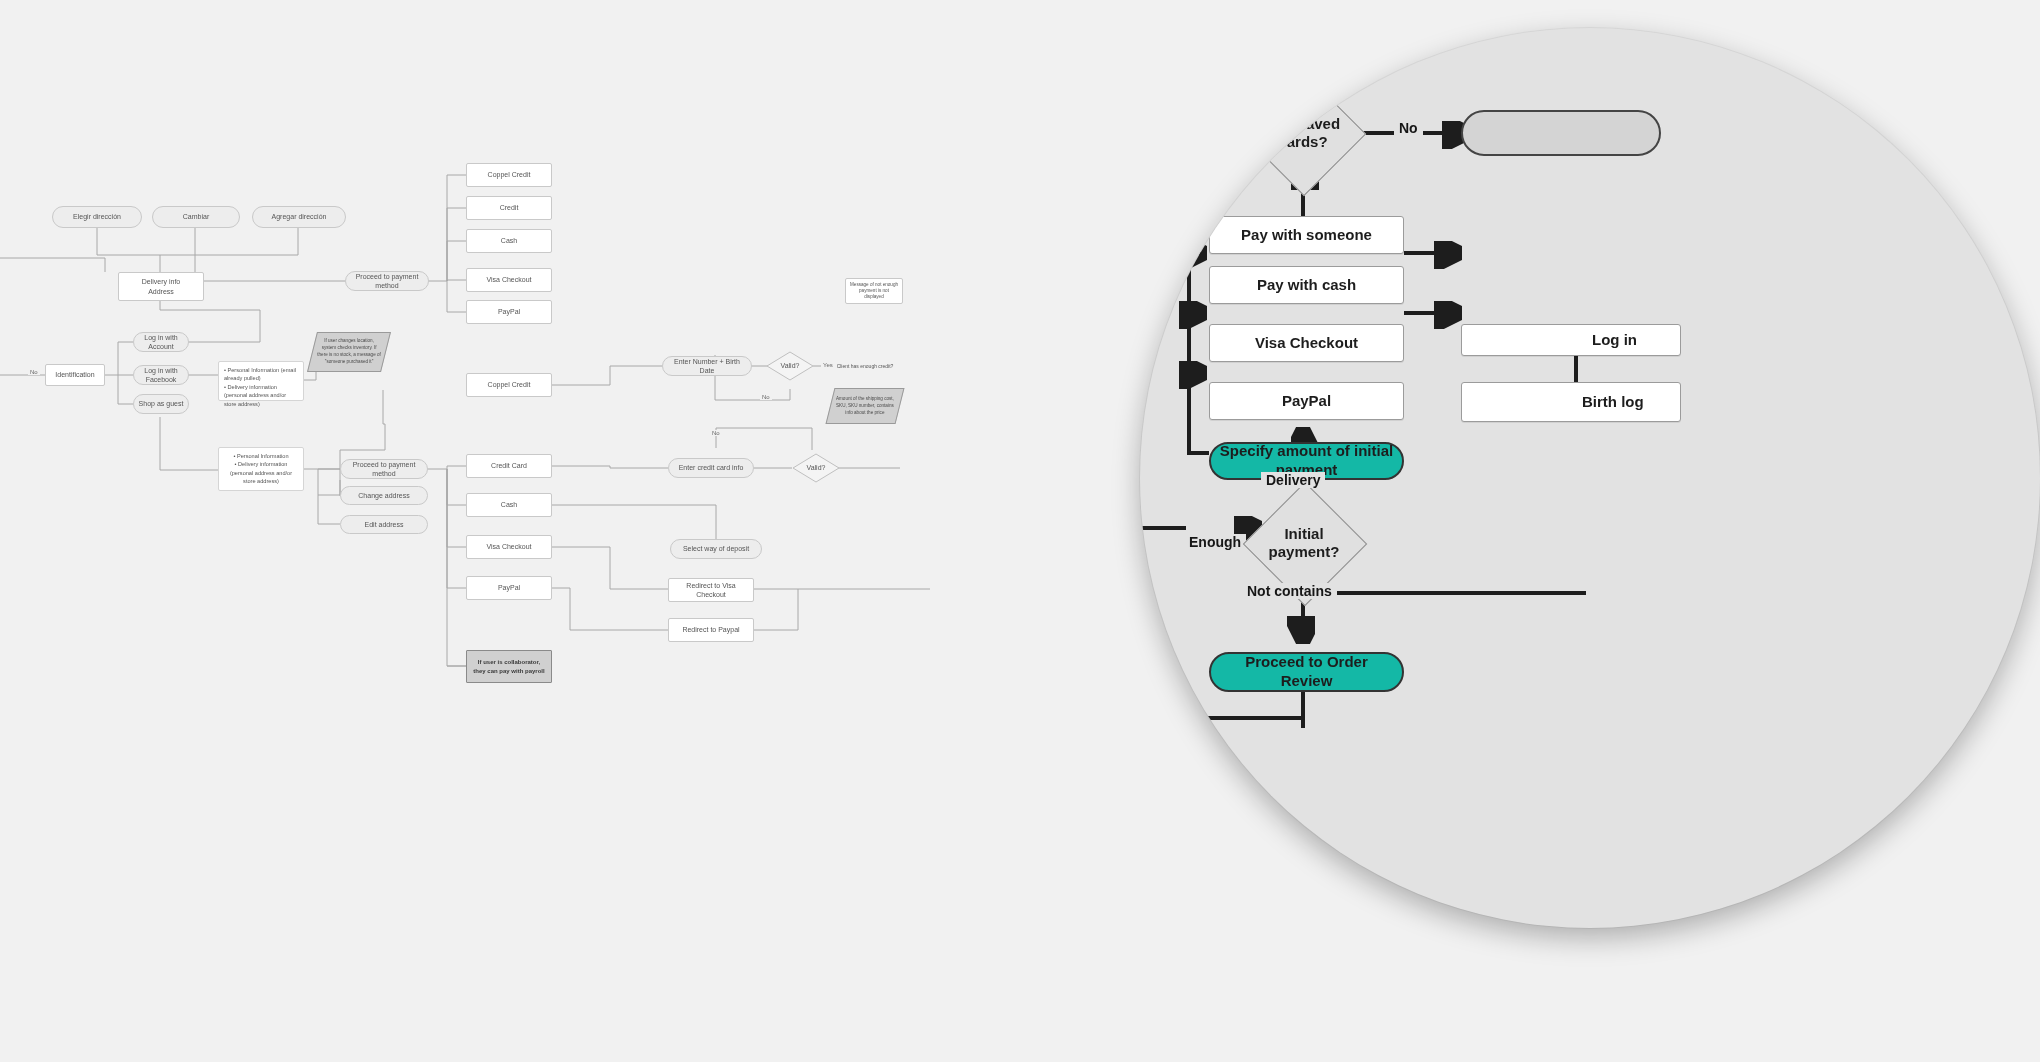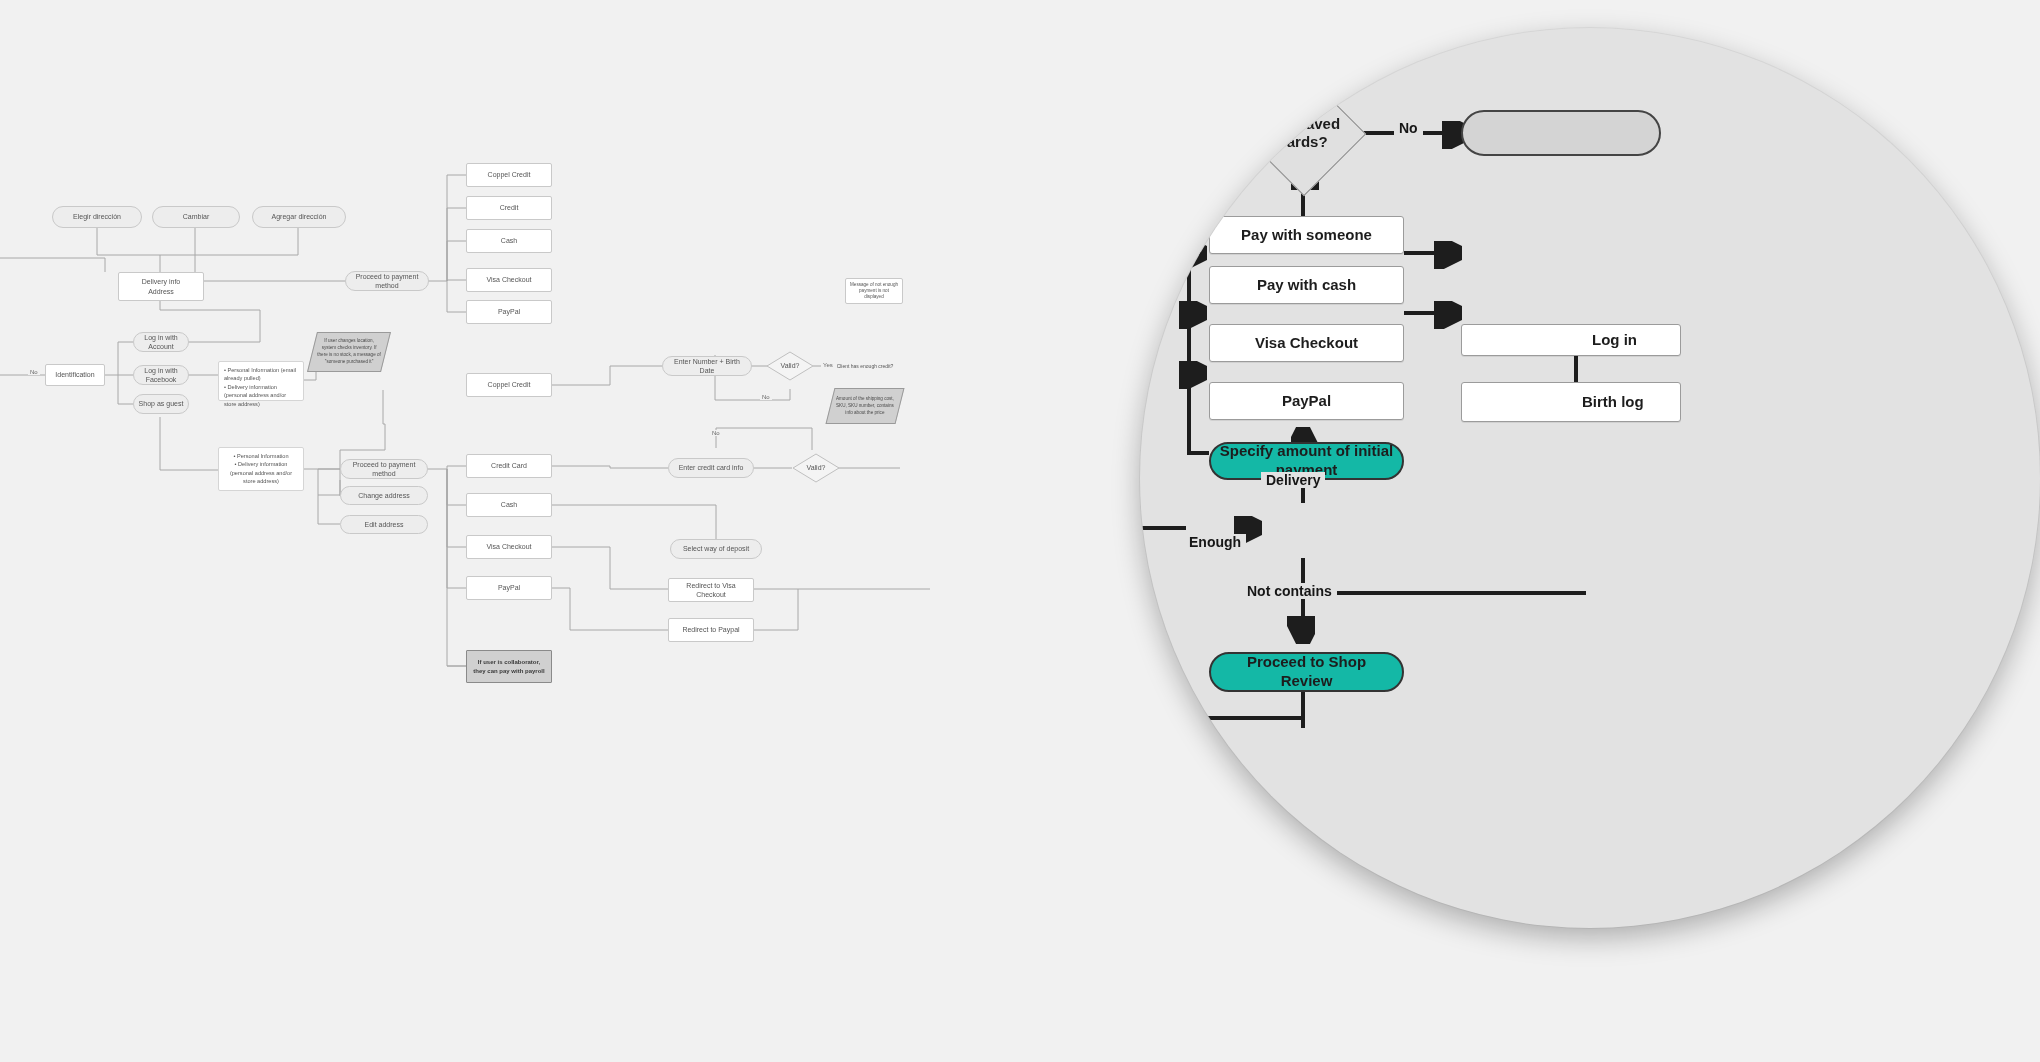--- a/index.html
+++ b/index.html
@@ -359,24 +359,30 @@
 
       <div class="z rect" style="left:305px;top:296px;width:220px;height:32px;justify-content:flex-start;padding-left:130px;">
           <span>Log in</span>
         </div>
       <div class="z rect" style="left:305px;top:354px;width:220px;height:40px;justify-content:flex-start;padding-left:120px;">
           <span>Birth log</span>
         </div>
 
       <span class="zlabel" style="left:28px;top:490px;margin-top:16px;">Enough</span>
 
+      <div class="zdiamond" style="left:92px;top:472px;width:112px;height:86px;">
+        <div class="dshape" style="left:13px;top:0px;width:86px;height:86px;"></div>
+        <div class="dtext">
+            <span>Initial payment?</span>
+          </div>
+      </div>
 
       <span class="zlabel" style="left:105px;top:444px;">Delivery</span>
       <span class="zlabel" style="left:86px;top:555px;">Not contains</span>
 
       <div class="z pill" style="left:53px;top:624px;width:195px;height:40px;">
-          <span>Proceed to Shop Review</span>
+          <span>Proceed to Order Review</span>
         </div>
 
     </div>
   </div>
 
 </div>
 
 </body></html>

